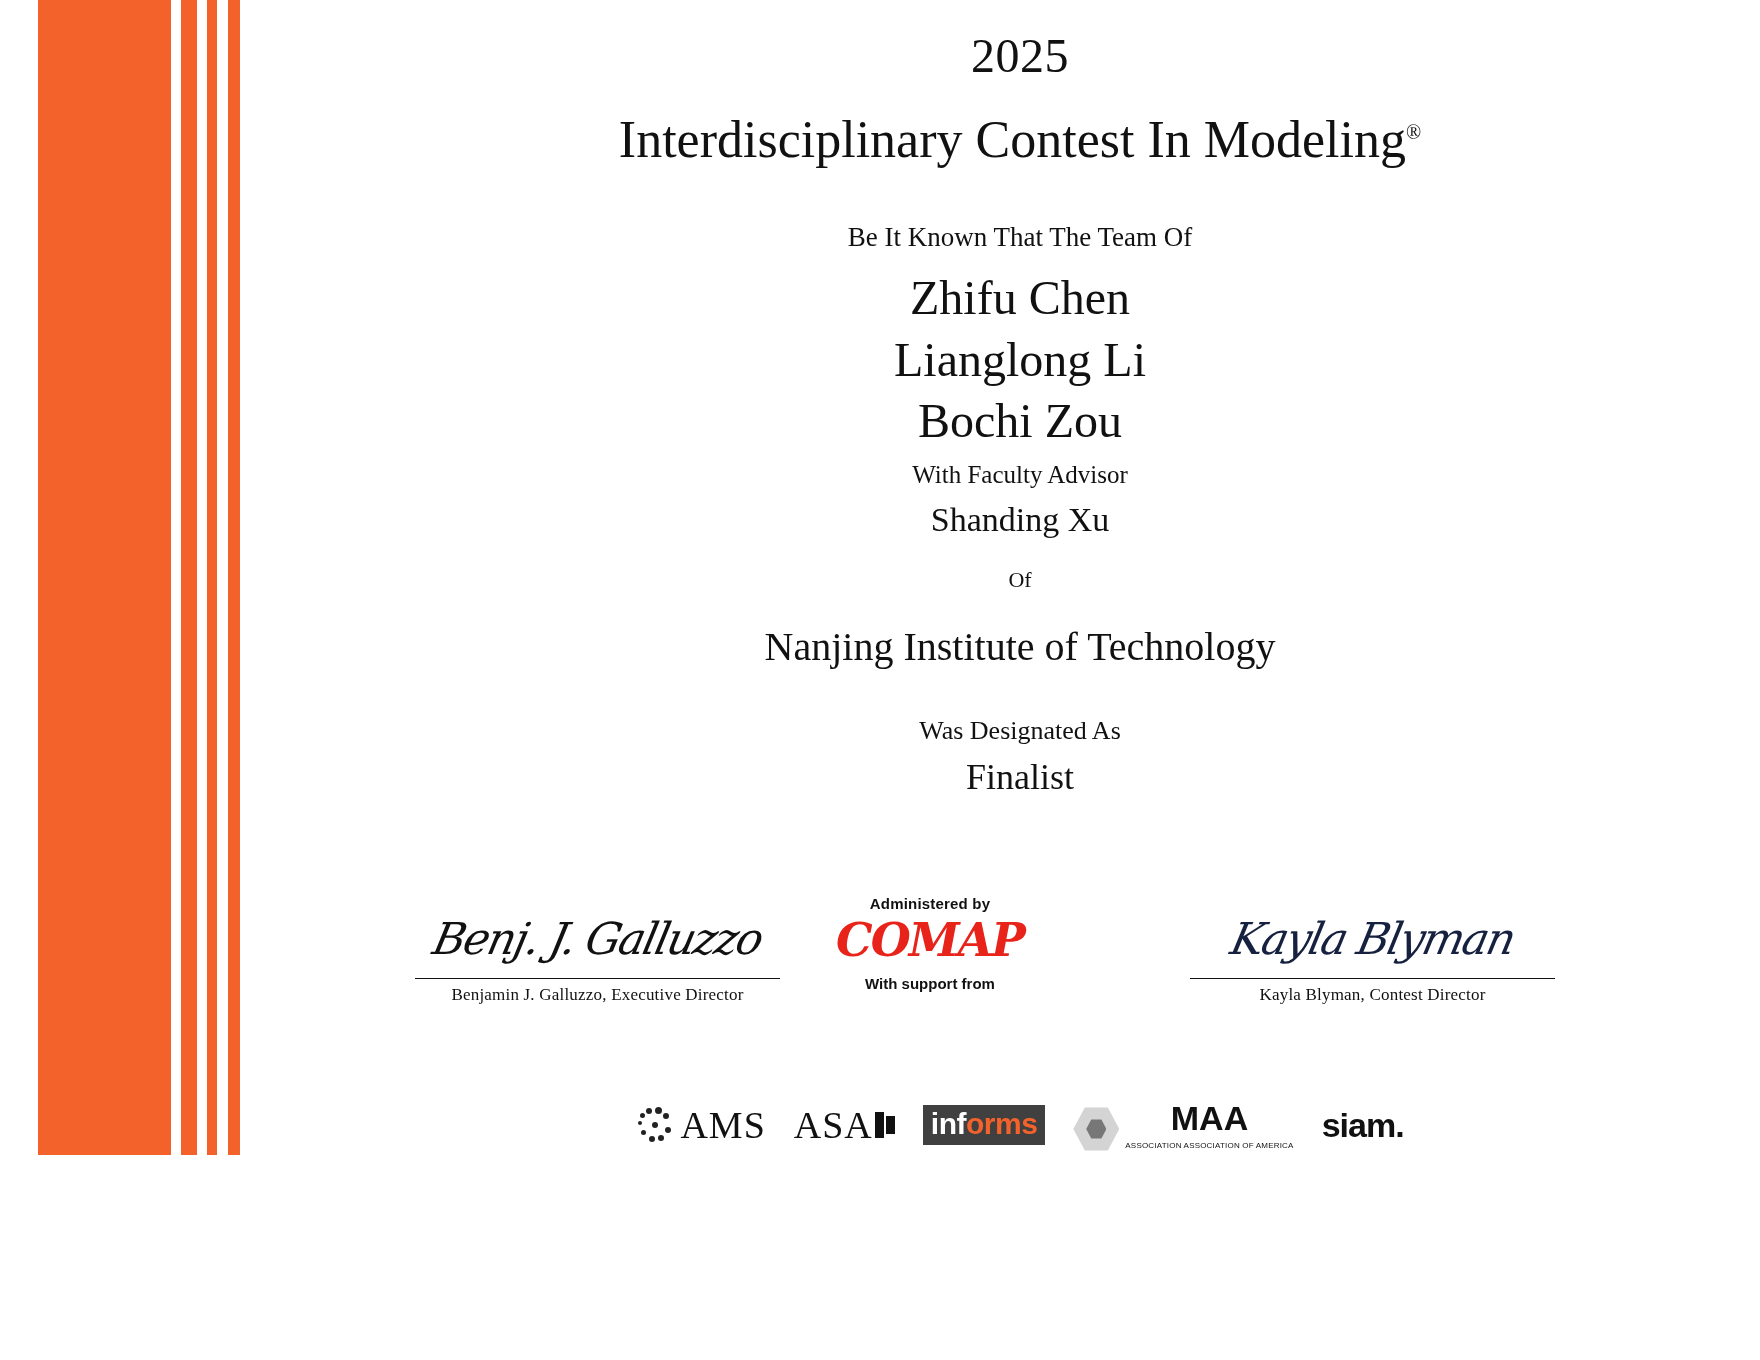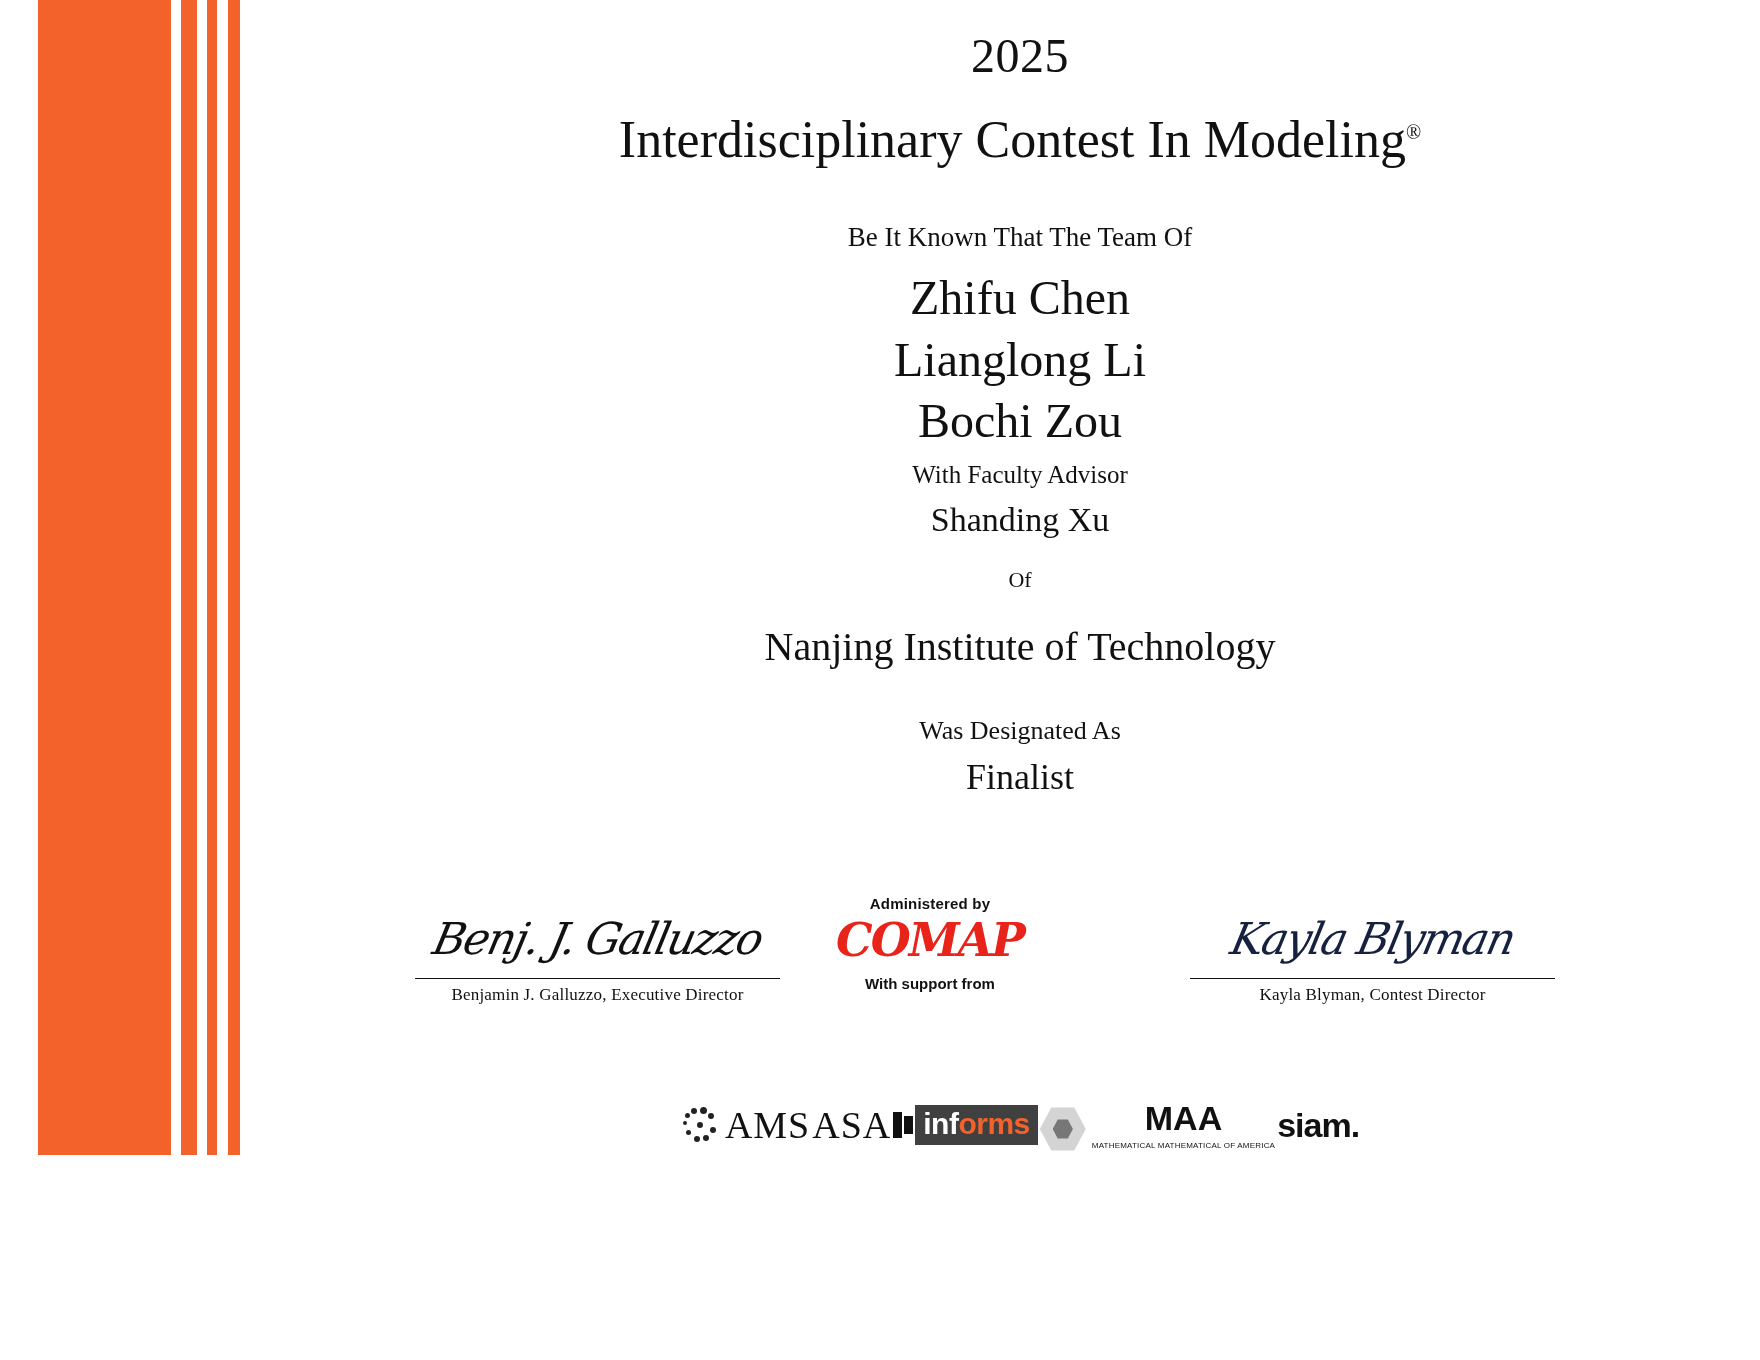--- a/index.html
+++ b/index.html
@@ -185,21 +185,21 @@
   
   .sponsors {
     position: absolute;
     left: 240px;
     top: 1090px;
     width: 1000px;
     height: 70px;
     display: flex;
     align-items: center;
     justify-content: center;
-    gap: 2px;
+    gap: 28px;
   }
   .spon {
     display: flex;
     align-items: center;
     height: 54px;
   }
   .ams-dots {
     width: 40px; height: 40px;
     position: relative;
     margin-right: 4px;
@@ -354,21 +354,21 @@
     </div>
 
     <div class="spon">
       <span class="informs"><span>inf</span><span class="orange">orms</span></span>
     </div>
 
     <div class="spon maa-wrap">
       <span class="maa-hex"></span>
       <span>
         <span class="maa-txt">MAA</span><br>
-        <span class="maa-sub">MATHEMATICAL MATHEMATICAL OF AMERICA</span>
+        <span class="maa-sub">ASSOCIATION ASSOCIATION OF AMERICA</span>
       </span>
     </div>
 
     <div class="spon">
       <span class="siam">siam</span>
       <span class="siam dot">.</span>
     </div>
 
   </div>
 

